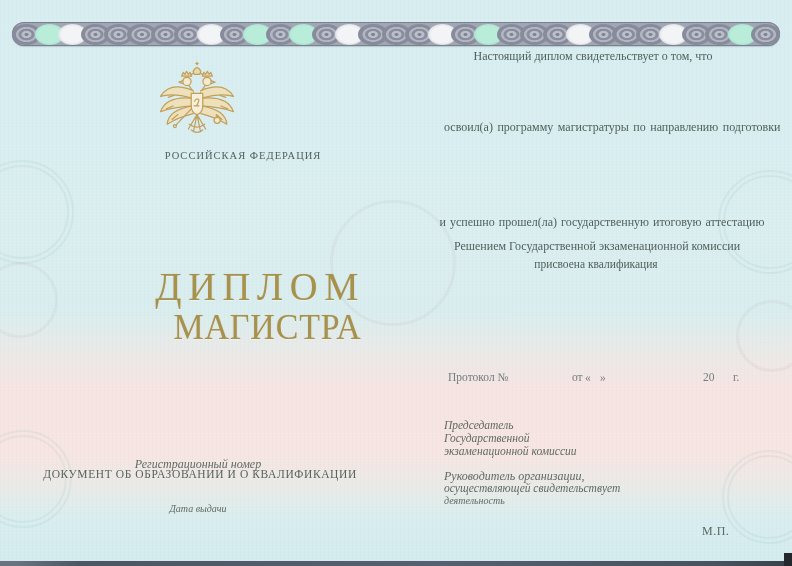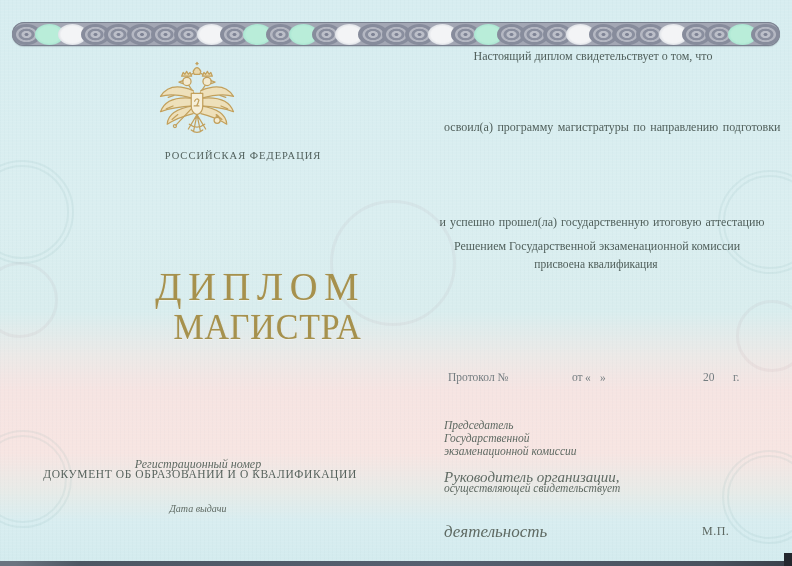--- a/index.html
+++ b/index.html
@@ -175,21 +175,21 @@
   <div class="t grey" style="left:572px;top:371px;font-size:11.5px;">от</div>
   <div class="t grey" style="left:585px;top:371px;font-size:11.5px;">«</div>
   <div class="t grey" style="left:600px;top:371px;font-size:11.5px;">»</div>
   <div class="t grey" style="left:703px;top:371px;font-size:11.5px;">20</div>
   <div class="t grey" style="left:733px;top:371px;font-size:11.5px;">г.</div>
 
   <div class="t it" style="left:444px;top:419px;font-size:11.5px;">Председатель</div>
   <div class="t it" style="left:444px;top:432px;font-size:11.5px;">Государственной</div>
   <div class="t it" style="left:444px;top:445px;font-size:11.5px;">экзаменационной комиссии</div>
 
-  <div class="t it" style="left:444px;top:469px;font-size:15px;">Руководитель организации,</div>
+  <div class="t it" style="left:444px;top:469px;font-size:12px;">Руководитель организации,</div>
   <div class="t it" style="left:444px;top:482px;font-size:11.5px;">осуществляющей свидетельствует</div>
-  <div class="t it" style="left:444px;top:522px;font-size:17px;">деятельность</div>
+  <div class="t it" style="left:444px;top:495px;font-size:10px;">деятельность</div>
 
   <div class="t" style="left:702px;top:524px;font-size:12px;letter-spacing:.5px;color:#5d6862;">М.П.</div>
 
   <div class="scan-edge"></div>
   <div class="scan-corner"></div>
 </div>
 
 </body></html>

